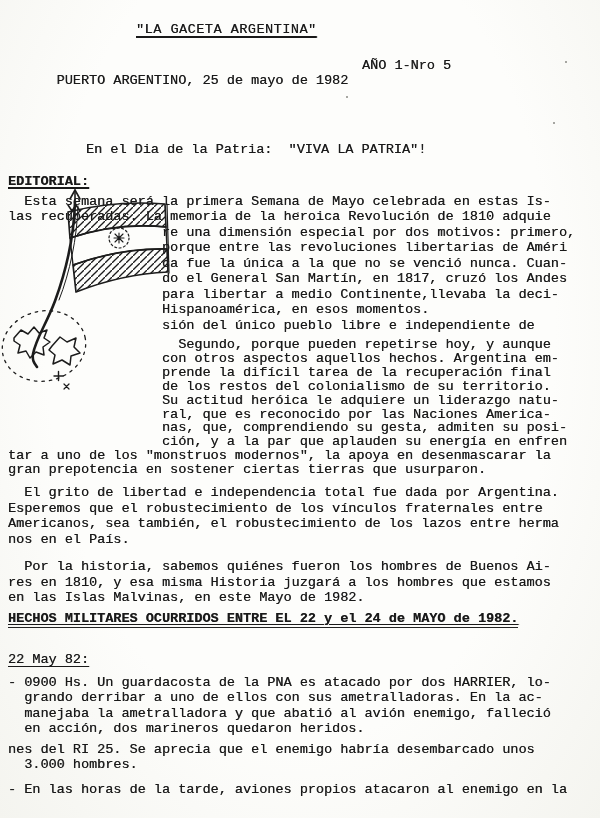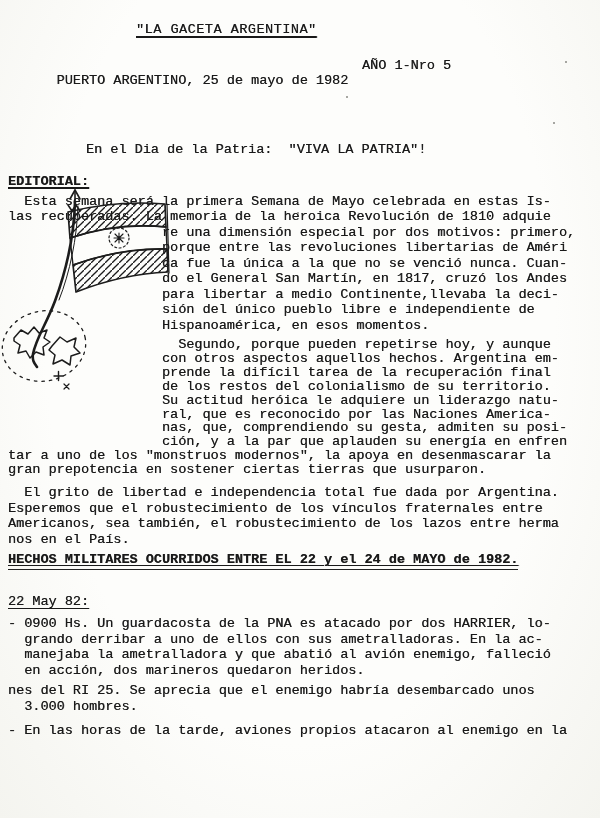--- a/index.html
+++ b/index.html
@@ -95,41 +95,46 @@
     </div>
 
     <div class="para p1">
         <div class="tline">  Esta semana será la primera Semana de Mayo celebrada en estas Is-</div>
         <div class="tline">las recuperadas. La memoria de la heroica Revolución de 1810 adquie</div>
         <div class="tline">                   re una dimensión especial por dos motivos: primero,</div>
         <div class="tline">                   porque entre las revoluciones libertarias de Améri</div>
         <div class="tline">                   ca fue la única a la que no se venció nunca. Cuan-</div>
         <div class="tline">                   do el General San Martín, en 1817, cruzó los Andes</div>
         <div class="tline">                   para libertar a medio Continente,llevaba la deci-</div>
+        <div class="tline">                   Hispanoamérica, en esos momentos.</div>
         <div class="tline">                   sión del único pueblo libre e independiente de</div>
-        <div class="tline">                   Hispanoamérica, en esos momentos.</div>
       </div>
     <div class="para p2">
         <div class="tline">                     Segundo, porque pueden repetirse hoy, y aunque</div>
         <div class="tline">                   con otros aspectos aquellos hechos. Argentina em-</div>
         <div class="tline">                   prende la difícil tarea de la recuperación final</div>
         <div class="tline">                   de los restos del colonialismo de su territorio.</div>
         <div class="tline">                   Su actitud heróica le adquiere un liderazgo natu-</div>
         <div class="tline">                   ral, que es reconocido por las Naciones America-</div>
         <div class="tline">                   nas, que, comprendiendo su gesta, admiten su posi-</div>
         <div class="tline">                   ción, y a la par que aplauden su energía en enfren</div>
         <div class="tline">tar a uno de los "monstruos modernos", la apoya en desenmascarar la</div>
         <div class="tline">gran prepotencia en sostener ciertas tierras que usurparon.</div>
       </div>
     <div class="para p3">
         <div class="tline">  El grito de libertad e independencia total fue dada por Argentina.</div>
         <div class="tline">Esperemos que el robustecimiento de los vínculos fraternales entre</div>
         <div class="tline">Americanos, sea también, el robustecimiento de los lazos entre herma</div>
         <div class="tline">nos en el País.</div>
       </div>
+    <div class="para p4">
+        <div class="tline">  Por la historia, sabemos quiénes fueron los hombres de Buenos Ai-</div>
+        <div class="tline">res en 1810, y esa misma Historia juzgará a los hombres que estamos</div>
+        <div class="tline">en las Islas Malvinas, en este Mayo de 1982.</div>
+      </div>
 
     <div class="mil-head">
       <span>HECHOS MILITARES OCURRIDOS ENTRE EL 22 y el 24 de MAYO de 1982.</span>
     </div>
     <div class="mil-date">
       <span>22 May 82:</span>
     </div>
 
     <div class="para mb1">
         <div class="tline">- 0900 Hs. Un guardacosta de la PNA es atacado por dos HARRIER, lo-</div>

